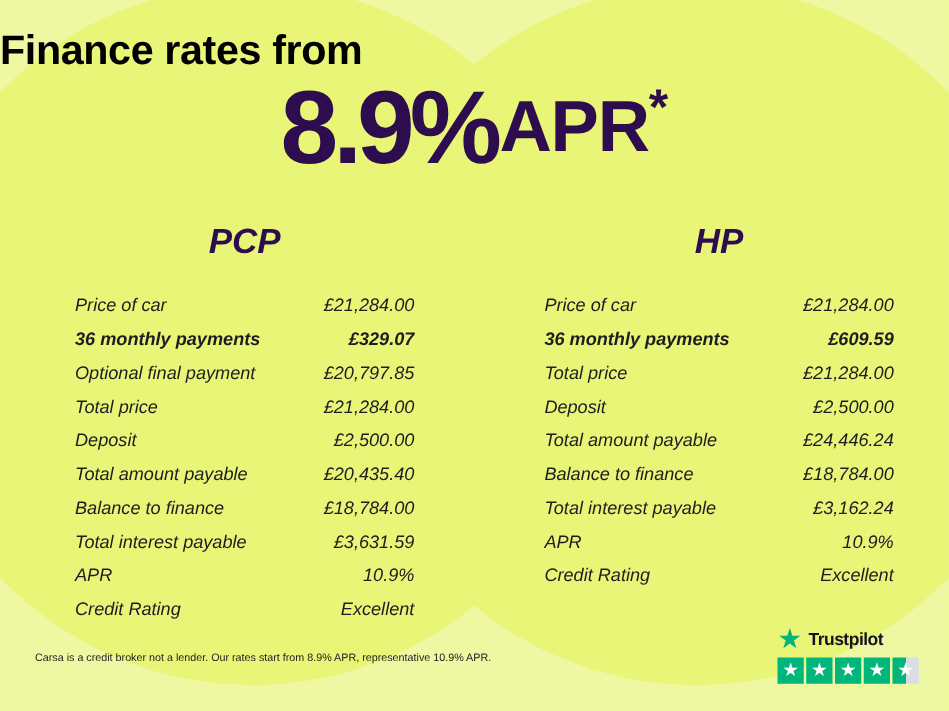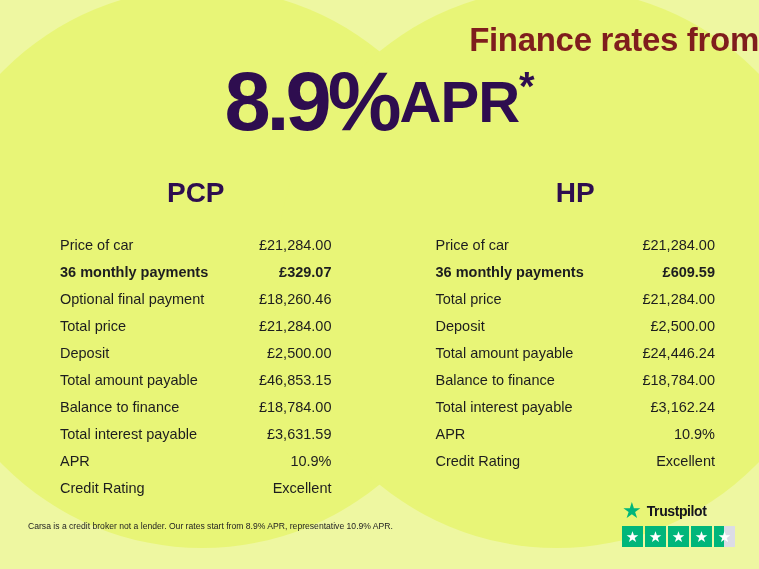--- a/index.html
+++ b/index.html
@@ -38,22 +38,22 @@
     left: 277px;
     top: -12px;
   }
   .content {
     position: relative;
     z-index: 2;
     width: 100%;
     height: 100%;
   }
   .headline {
-    text-align: right;
-    color: #7f1d1d;
+    text-align: left;
+    color: #000000;
     font-size: 33px;
     font-weight: bold;
     letter-spacing: -0.3px;
     padding-top: 22px;
     line-height: 1.1;
   }
   .apr-row {
     text-align: center;
     color: #2e0d4f;
     white-space: nowrap;
@@ -76,20 +76,21 @@
   .apr-star {
     font-size: 40px;
     font-weight: bold;
     vertical-align: top;
     position: relative;
     top: 6px;
   }
   .columns {
     display: flex;
     margin-top: 34px;
+    font-style: italic;
   }
   .col {
     width: 50%;
     box-sizing: border-box;
   }
   .col-left { padding: 0 48px 0 60px; }
   .col-right { padding: 0 44px 0 56px; }
   .col-title {
     text-align: center;
     color: #2e0d4f;
@@ -193,33 +194,33 @@
         <div class="row">
           <span class="label">Price of car</span>
           <span class="value">£21,284.00</span>
         </div>
         <div class="row bold">
           <span class="label">36 monthly payments</span>
           <span class="value">£329.07</span>
         </div>
         <div class="row">
           <span class="label">Optional final payment</span>
-          <span class="value">£18,260.46</span>
+          <span class="value">£20,797.85</span>
         </div>
         <div class="row">
           <span class="label">Total price</span>
           <span class="value">£21,284.00</span>
         </div>
         <div class="row">
           <span class="label">Deposit</span>
           <span class="value">£2,500.00</span>
         </div>
         <div class="row">
           <span class="label">Total amount payable</span>
-          <span class="value">£46,853.15</span>
+          <span class="value">£20,435.40</span>
         </div>
         <div class="row">
           <span class="label">Balance to finance</span>
           <span class="value">£18,784.00</span>
         </div>
         <div class="row">
           <span class="label">Total interest payable</span>
           <span class="value">£3,631.59</span>
         </div>
         <div class="row">

